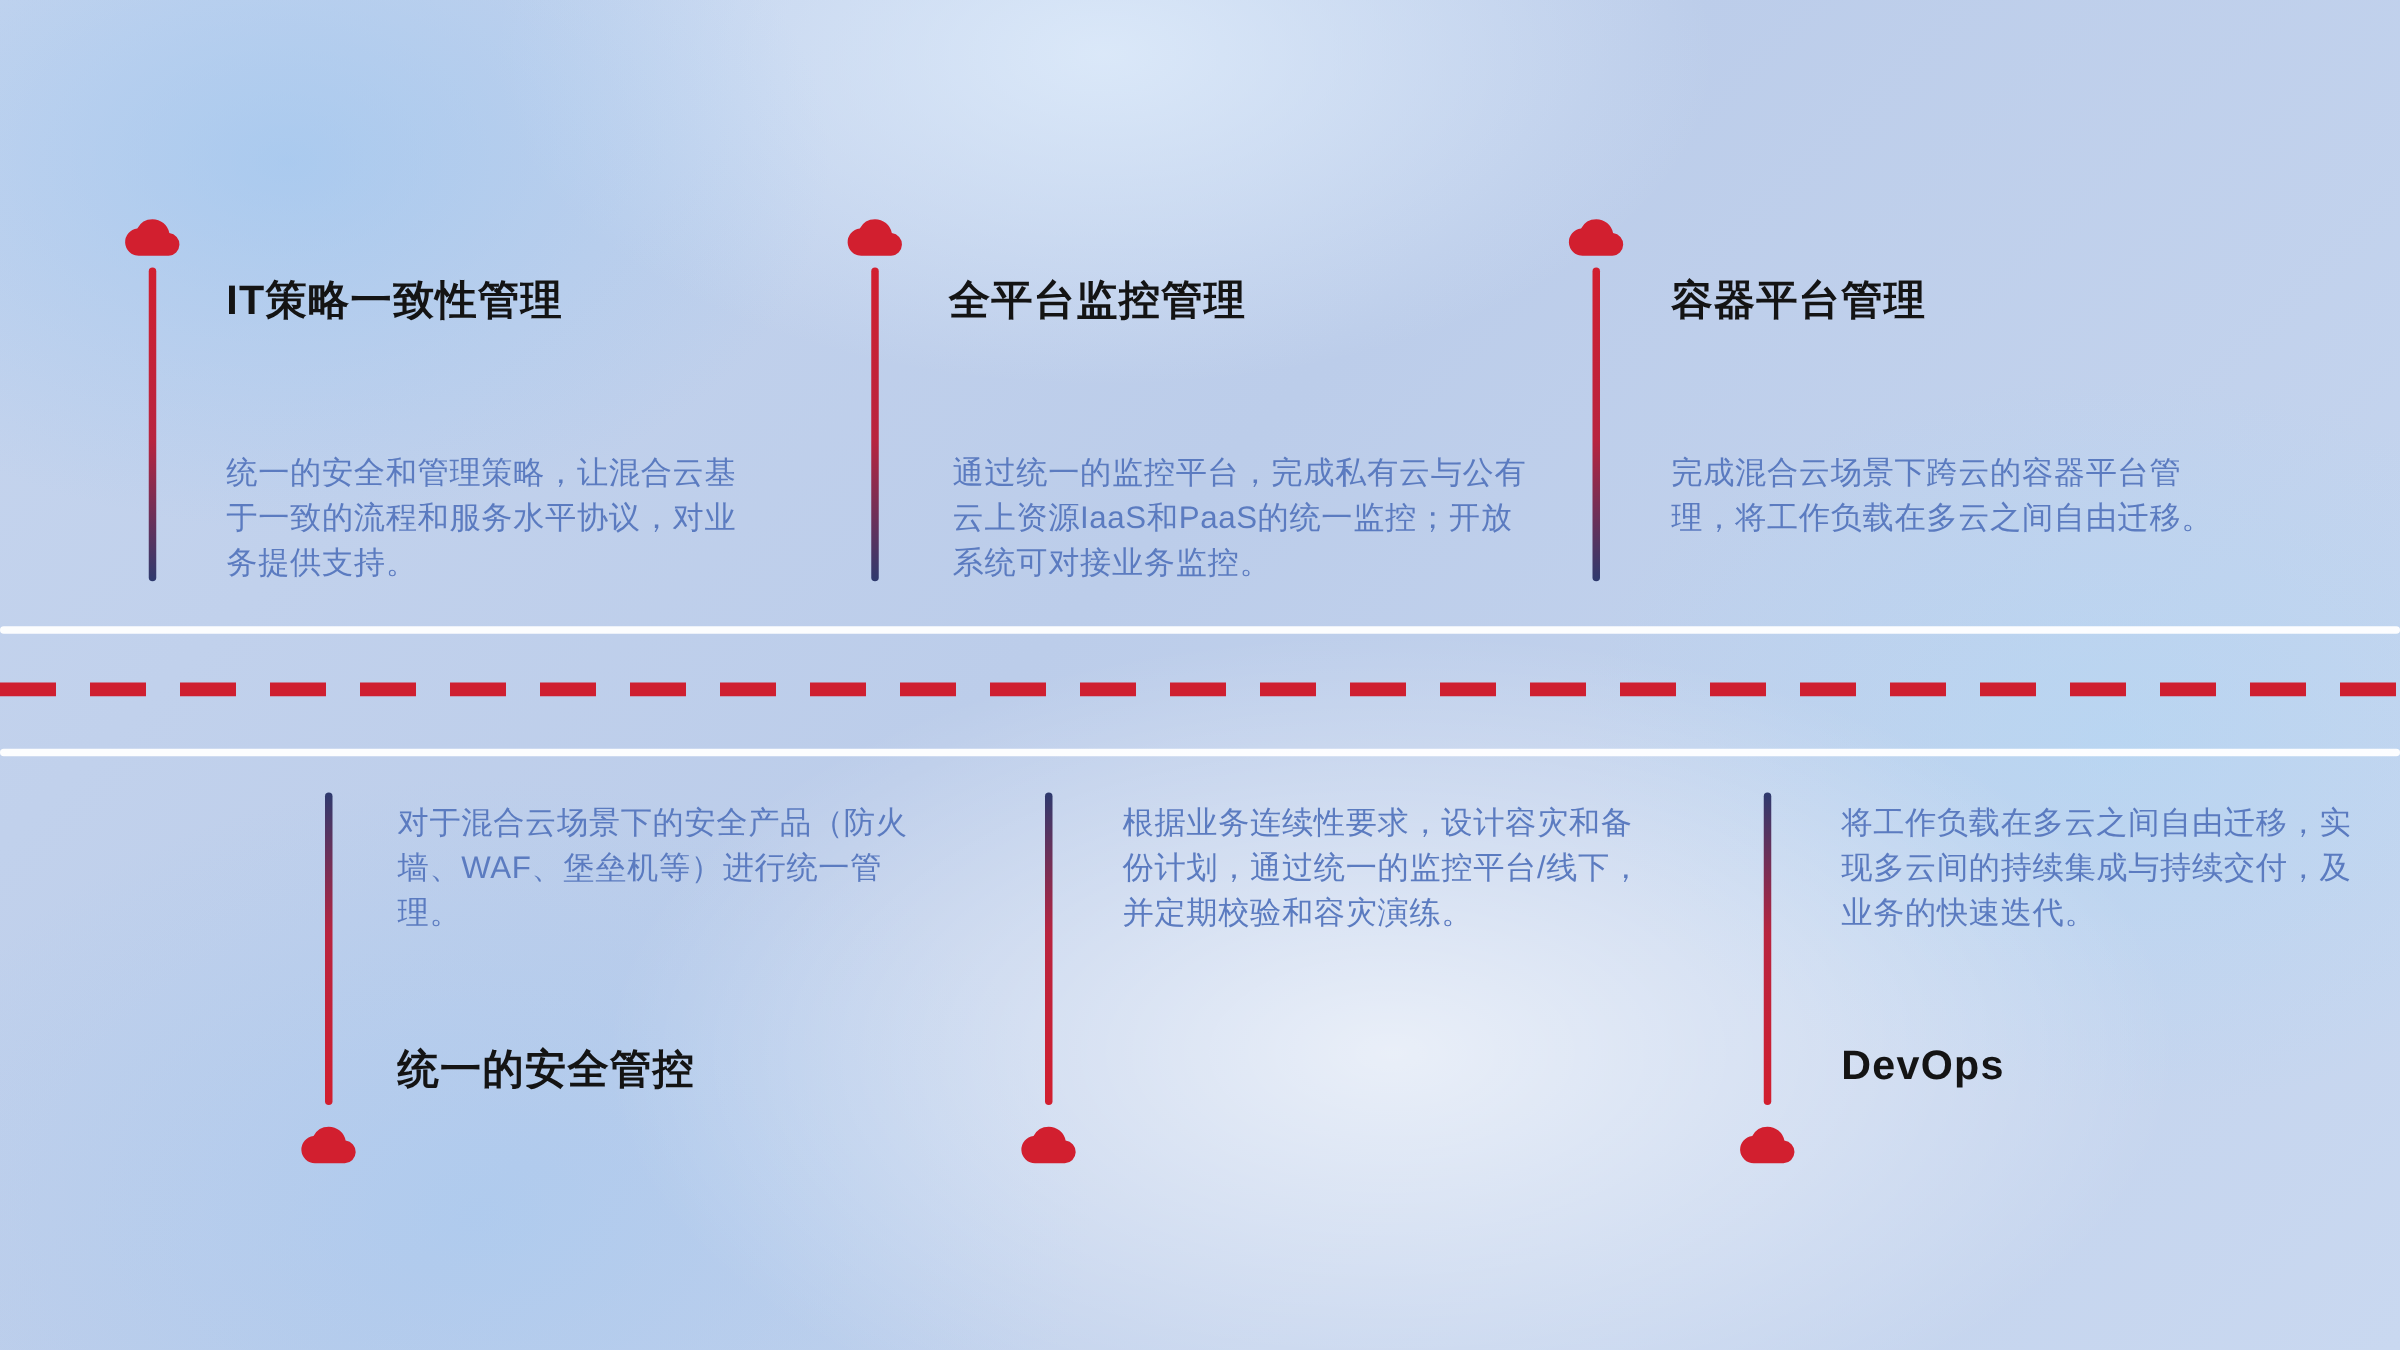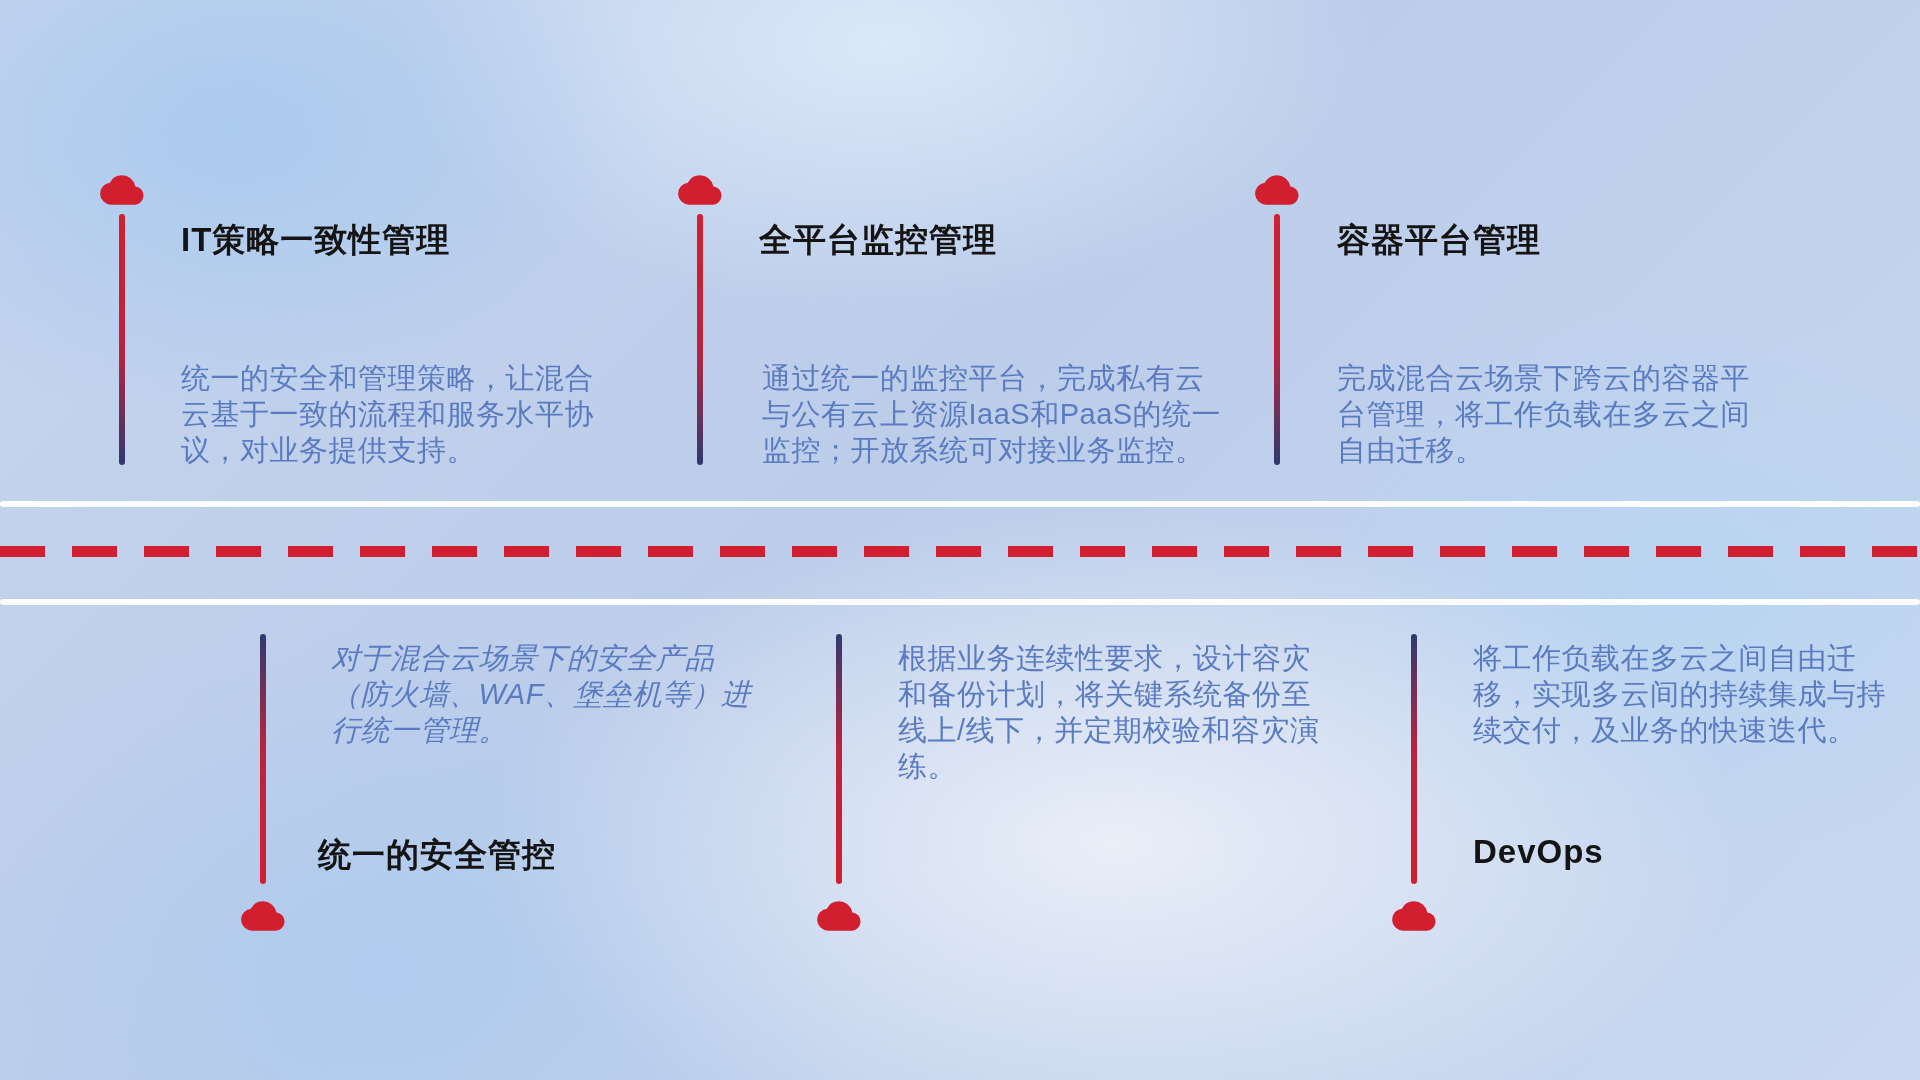--- a/index.html
+++ b/index.html
@@ -49,21 +49,21 @@
   .stem.down{background:linear-gradient(to bottom,var(--cloud-red) 0%,#b8243f 55%,var(--line-navy) 100%);}
   .stem.up{background:linear-gradient(to top,var(--cloud-red) 0%,#b8243f 55%,var(--line-navy) 100%);}
 
   .cap-title{
     position:absolute;
     font-size:33px;font-weight:700;color:var(--title-black);
     letter-spacing:1px;white-space:nowrap;
   }
   .cap-desc{
     position:absolute;
-    font-size:29px;line-height:36px;color:var(--desc-blue);
+    font-size:25px;line-height:36px;color:var(--desc-blue);
     letter-spacing:.5px;
   }
 </style>
 </head>
 <body>
 
 <div class="canvas">
 
   <div class="band-line upper"></div>
   <div class="dashed-line"></div>
@@ -90,30 +90,30 @@
   <span class="cloud" style="left:1248px;top:168px;">
     <svg viewBox="0 0 24 24">
         <path d="M19.35 10.04A7.49 7.49 0 0 0 12 4a7.48 7.48 0 0 0-6.64 4.04A6 6 0 0 0 6 20h13a5 5 0 0 0 .35-9.96z"></path>
       </svg>
   </span>
   <span class="stem down" style="left:1274px;top:214px;height:251px;"></span>
   <div class="cap-title" style="left:1337px;top:218px;text-align:center;">容器平台管理</div>
   <div class="cap-desc" style="left:1337px;top:360px;width:440px;">完成混合云场景下跨云的容器平台管理，将工作负载在多云之间自由迁移。</div>
 
   <span class="stem up" style="left:260px;top:634px;height:250px;"></span>
-  <div class="cap-desc" style="left:331px;top:640px;width:430px;font-style:italic;">对于混合云场景下的安全产品（防火墙、WAF、堡垒机等）进行统一管理。</div>
+  <div class="cap-desc" style="left:318px;top:640px;width:430px;">对于混合云场景下的安全产品（防火墙、WAF、堡垒机等）进行统一管理。</div>
   <div class="cap-title" style="left:318px;top:833px;">统一的安全管控</div>
   <span class="cloud" style="left:234px;top:894px;">
     <svg viewBox="0 0 24 24">
         <path d="M19.35 10.04A7.49 7.49 0 0 0 12 4a7.48 7.48 0 0 0-6.64 4.04A6 6 0 0 0 6 20h13a5 5 0 0 0 .35-9.96z"></path>
       </svg>
   </span>
 
   <span class="stem up" style="left:836px;top:634px;height:250px;"></span>
-  <div class="cap-desc" style="left:898px;top:640px;width:425px;">根据业务连续性要求，设计容灾和备份计划，将关键系统备份至线上/线下，并定期校验和容灾演练。</div>
+  <div class="cap-desc" style="left:898px;top:640px;width:425px;">根据业务连续性要求，设计容灾和备份计划，通过统一的监控平台/线下，并定期校验和容灾演练。</div>
   <span class="cloud" style="left:810px;top:894px;">
     <svg viewBox="0 0 24 24">
         <path d="M19.35 10.04A7.49 7.49 0 0 0 12 4a7.48 7.48 0 0 0-6.64 4.04A6 6 0 0 0 6 20h13a5 5 0 0 0 .35-9.96z"></path>
       </svg>
   </span>
 
   <span class="stem up" style="left:1411px;top:634px;height:250px;"></span>
   <div class="cap-desc" style="left:1473px;top:640px;width:420px;">将工作负载在多云之间自由迁移，实现多云间的持续集成与持续交付，及业务的快速迭代。</div>
   <div class="cap-title" style="left:1473px;top:833px;">DevOps</div>
   <span class="cloud" style="left:1385px;top:894px;">

